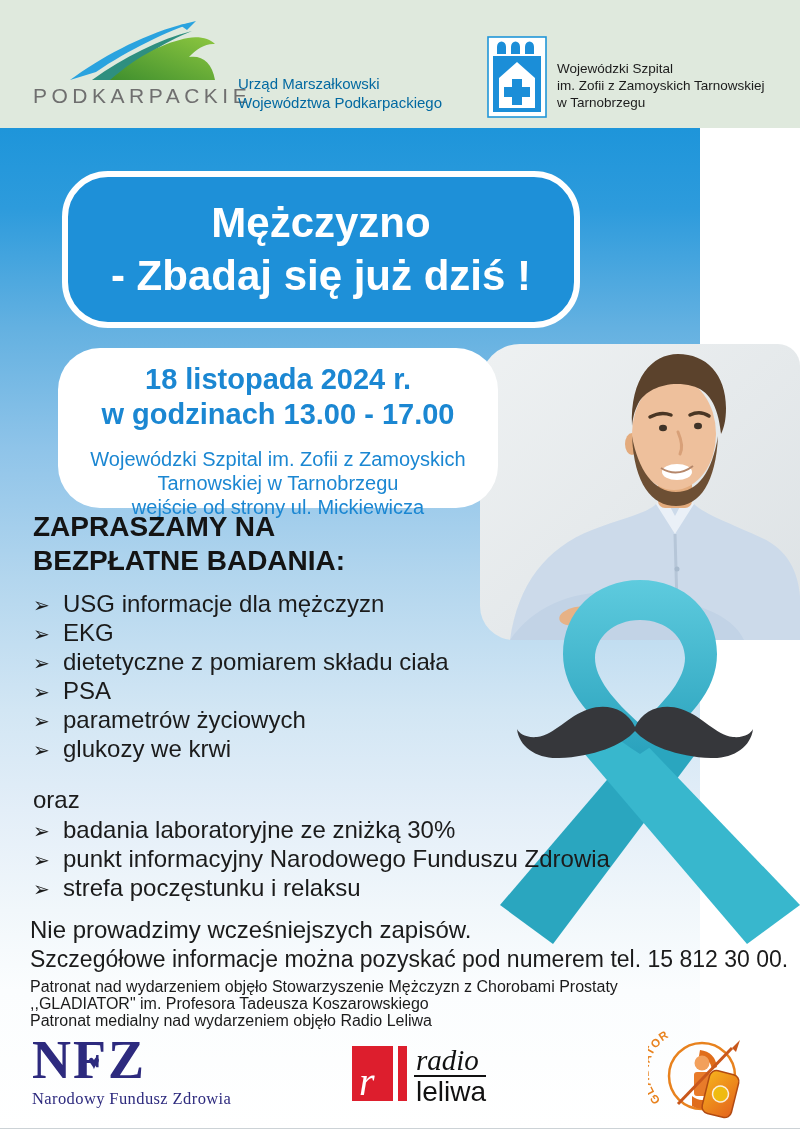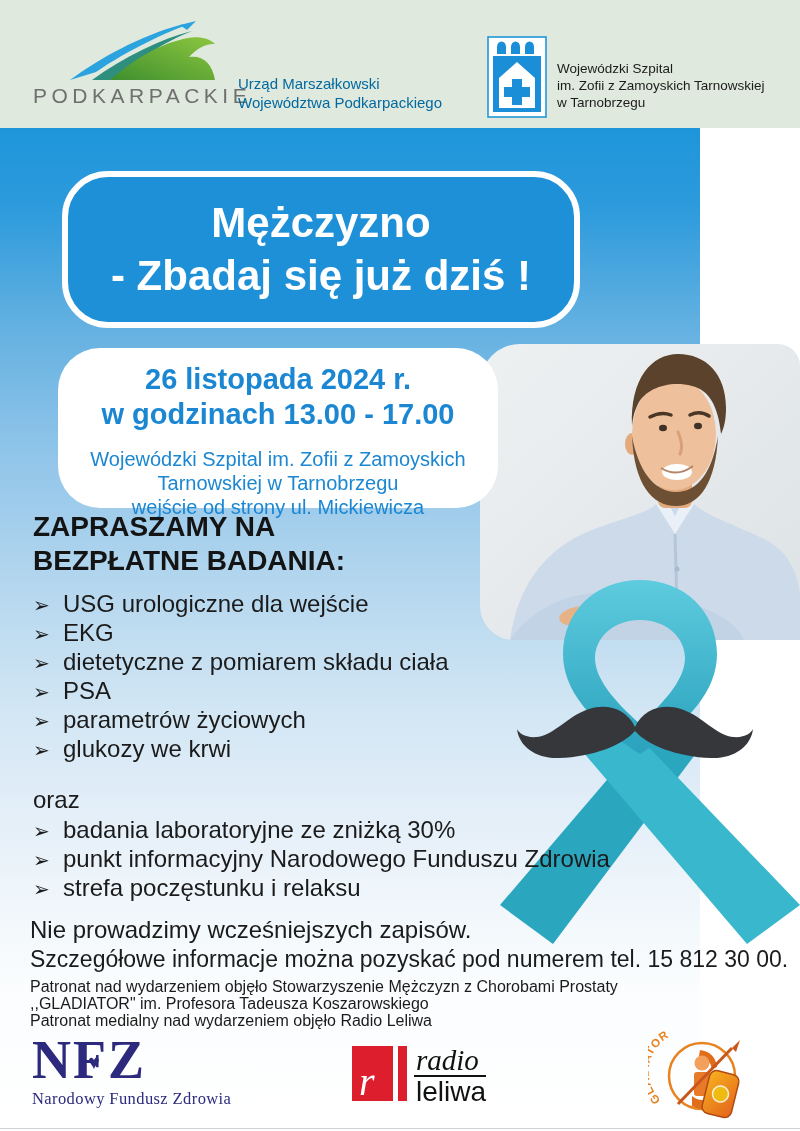--- a/index.html
+++ b/index.html
@@ -152,36 +152,36 @@
         <path d="M181 124 Q 197 134 213 122" stroke="#b5876a" stroke-width="2" fill="none"></path>
       </svg>
     </div>
 
     <div class="title-box">
       <div>Mężczyzno</div>
       <div>- Zbadaj się już dziś !</div>
     </div>
 
     <div class="info-box">
-      <div class="date">26 listopada 2024 r.</div>
+      <div class="date">18 listopada 2024 r.</div>
       <div class="date">w godzinach 13.00 - 17.00</div>
       <div class="venue">
         <div>Wojewódzki Szpital im. Zofii z Zamoyskich</div>
         <div>Tarnowskiej w Tarnobrzegu</div>
         <div>wejście od strony ul. Mickiewicza</div>
       </div>
     </div>
 
     <div class="invite">
       <div>ZAPRASZAMY NA</div>
       <div>BEZPŁATNE BADANIA:</div>
     </div>
 
     <ul class="plain exams">
-      <li><span class="bullet">➢</span><span>USG urologiczne dla wejście</span></li>
+      <li><span class="bullet">➢</span><span>USG informacje dla mężczyzn</span></li>
       <li><span class="bullet">➢</span><span>EKG</span></li>
       <li><span class="bullet">➢</span><span>dietetyczne z pomiarem składu ciała</span></li>
       <li><span class="bullet">➢</span><span>PSA</span></li>
       <li><span class="bullet">➢</span><span>parametrów życiowych</span></li>
       <li><span class="bullet">➢</span><span>glukozy we krwi</span></li>
     </ul>
 
     <div class="oraz">oraz</div>
 
     <ul class="plain extras">

